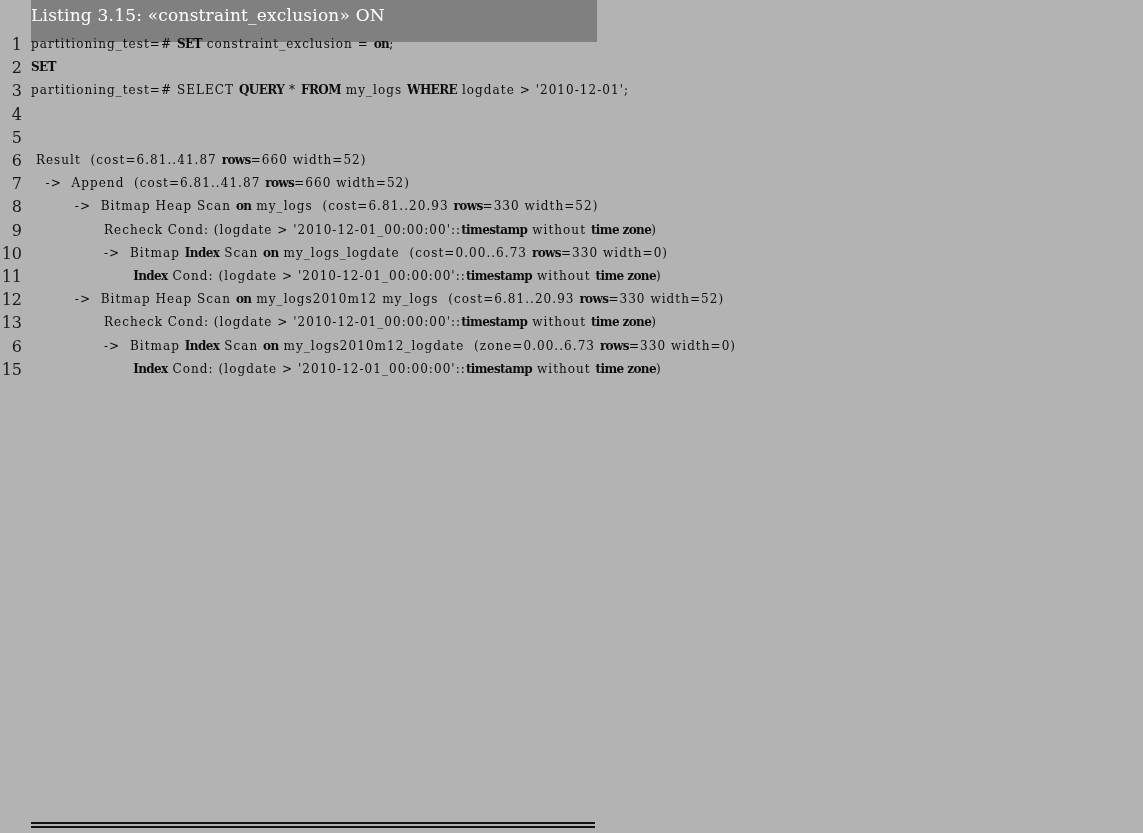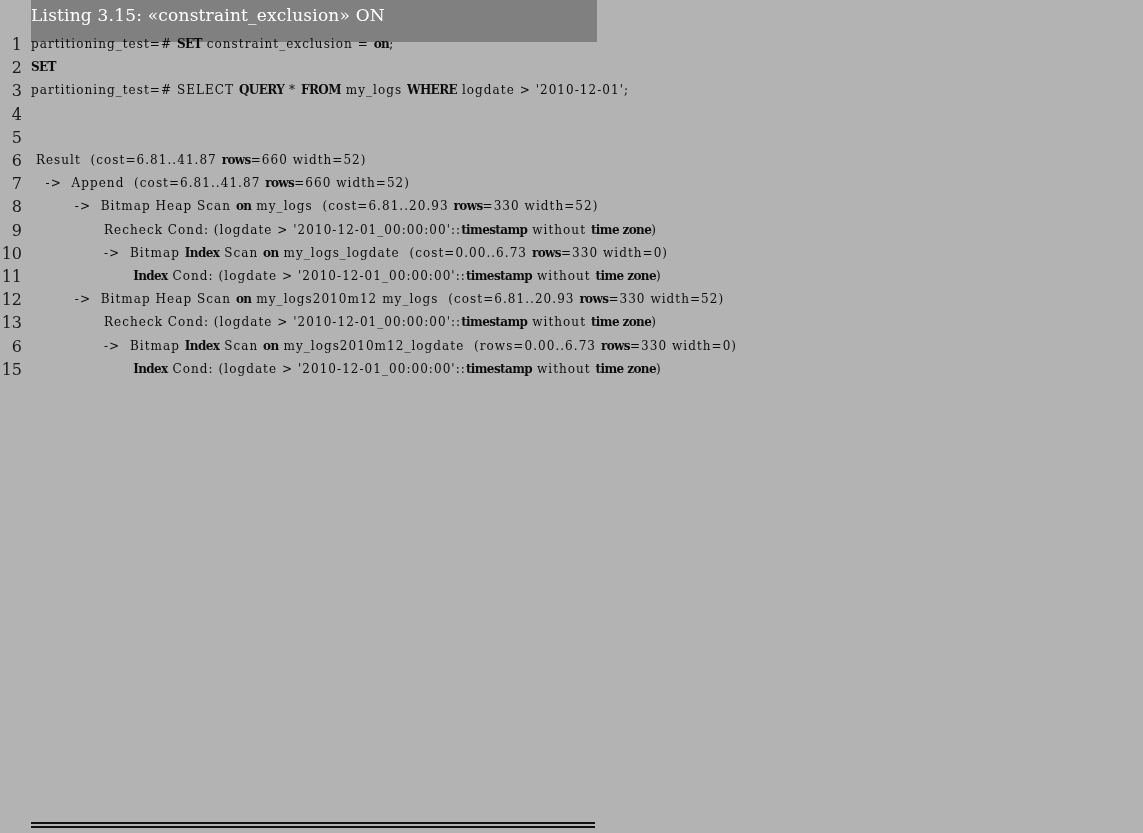--- a/index.html
+++ b/index.html
@@ -179,21 +179,21 @@
     <div class="code-line">
       <span class="lineno">12</span>
       <div class="code-text wrap-indent"><span>         -&gt;  Bitmap Heap Scan </span><span class="kw">on</span><span> my_logs2010m12 my_logs  (cost=6.81..20.93 </span><span class="kw">rows</span><span>=330 width=52)</span></div>
     </div>
     <div class="code-line">
       <span class="lineno">13</span>
       <div class="code-text wrap-indent"><span>               Recheck Cond: (logdate &gt; '2010-12-01_00:00:00'::</span><span class="kw">timestamp</span><span> without </span><span class="kw">time zone</span><span>)</span></div>
     </div>
     <div class="code-line">
       <span class="lineno">6</span>
-      <div class="code-text wrap-indent"><span>               -&gt;  Bitmap </span><span class="kw">Index</span><span> Scan </span><span class="kw">on</span><span> my_logs2010m12_logdate  (rows=0.00..6.73 </span><span class="kw">rows</span><span>=330 width=0)</span></div>
+      <div class="code-text wrap-indent"><span>               -&gt;  Bitmap </span><span class="kw">Index</span><span> Scan </span><span class="kw">on</span><span> my_logs2010m12_logdate  (zone=0.00..6.73 </span><span class="kw">rows</span><span>=330 width=0)</span></div>
     </div>
     <div class="code-line">
       <span class="lineno">15</span>
       <div class="code-text wrap-indent"><span>                     </span><span class="kw">Index</span><span> Cond: (logdate &gt; '2010-12-01_00:00:00'::</span><span class="kw">timestamp</span><span> without </span><span class="kw">time zone</span><span>)</span></div>
     </div>
   </div>
 
 <div id="bottom-rule">
   <div class="r1"></div>
   <div class="r2"></div>

